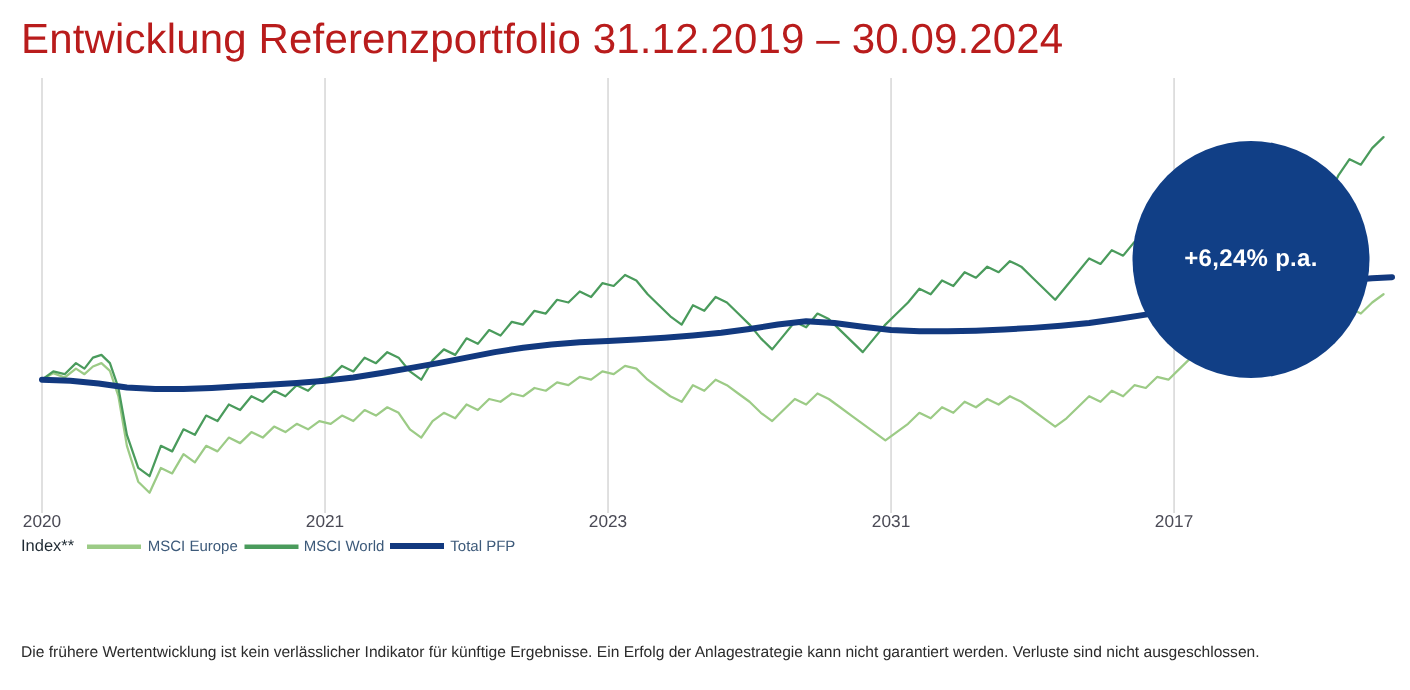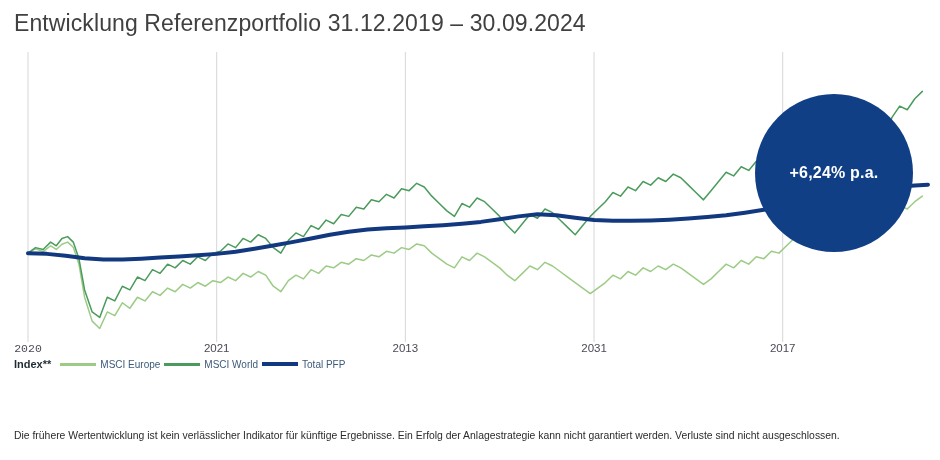--- a/index.html
+++ b/index.html
@@ -6,23 +6,23 @@
   body{
     width:940px;height:460px;
     background:#ffffff;
     font-family:"Liberation Sans", sans-serif;
     overflow:hidden;
     position:relative;
   }
   #page-title{
     position:absolute;
     left:14px; top:10px;
-    font-size:23px;
+    font-size:28px;
     font-weight:400;
-    color:#404040;
+    color:#b91c1c;
     letter-spacing:0.1px;
     white-space:nowrap;
   }
   #chart-area{
     position:absolute;
     left:0; top:52px;
     width:940px; height:290px;
   }
   #chart-svg{display:block;}
   #x-axis{
@@ -40,21 +40,21 @@
   #legend{
     position:absolute;
     left:14px; top:356px;
     height:16px;
     display:flex;
     align-items:center;
     gap:0px;
     font-size:11px;
   }
   #legend-title{
-    font-weight:bold;
+    font-weight:normal;
     color:#1f2a33;
     font-size:11px;
     margin-right:9px;
     white-space:nowrap;
   }
   .legend-entry{
     display:flex;
     align-items:center;
     white-space:nowrap;
     margin-right:4px;
@@ -146,23 +146,23 @@
       </g>
     <g id="series-group">
         <path d="M28.00 201.14 L35.55 196.72 L43.09 199.66 L50.64 193.78 L56.30 197.46 L61.96 192.31 L67.62 190.11 L73.28 195.25 L78.94 212.16 L84.60 245.24 L92.15 269.14 L99.70 276.49 L107.25 259.95 L114.79 263.62 L122.34 250.76 L129.89 256.27 L137.43 245.24 L144.98 248.92 L152.53 239.73 L160.08 243.41 L167.62 236.05 L175.17 239.73 L182.72 232.38 L190.26 236.05 L197.81 230.54 L205.36 234.22 L212.91 228.70 L220.45 230.54 L228.00 225.03 L235.55 228.70 L243.09 221.35 L250.64 225.03 L258.19 219.51 L265.74 223.19 L273.28 234.22 L280.83 239.73 L288.38 228.70 L295.92 223.19 L303.47 226.86 L311.02 217.68 L318.57 221.35 L326.11 214.00 L333.66 215.84 L341.21 210.32 L348.75 212.16 L356.30 206.65 L363.85 208.49 L371.40 202.97 L378.94 204.81 L386.49 199.30 L394.04 201.14 L401.58 195.62 L409.13 197.46 L416.68 191.95 L424.23 193.78 L431.77 201.14 L439.32 206.65 L446.87 212.16 L454.42 215.84 L461.96 204.81 L469.51 208.49 L477.06 201.14 L484.60 204.81 L492.15 210.32 L499.70 215.84 L507.25 223.19 L514.79 228.70 L522.34 221.35 L529.89 214.00 L537.43 217.68 L544.98 210.32 L552.53 214.00 L560.08 219.51 L567.62 225.03 L575.17 230.54 L582.72 236.05 L590.26 241.57 L597.81 236.05 L605.36 230.54 L612.91 223.19 L620.45 226.86 L628.00 219.51 L635.55 223.19 L643.09 215.84 L650.64 219.51 L658.19 214.00 L665.74 217.68 L673.28 212.16 L680.83 215.84 L688.38 221.35 L695.92 226.86 L703.47 232.38 L711.02 226.86 L718.57 219.51 L726.11 212.16 L733.66 215.84 L741.21 208.49 L748.75 212.16 L756.30 204.81 L763.85 206.65 L771.40 199.30 L778.94 201.14 L786.49 193.78 L794.04 186.43 L801.58 190.11 L809.13 180.92 L816.68 175.41 L824.23 179.08 L831.77 169.89 L839.32 164.38 L846.87 168.05 L854.42 160.70 L861.96 164.38 L869.51 157.03 L877.06 160.70 L884.60 168.05 L892.15 158.86 L899.70 153.35 L907.25 157.03 L914.79 149.68 L922.34 144.16" fill="none" stroke="#9ccb86" stroke-width="1.5" stroke-linejoin="round" stroke-linecap="round"></path>
         <path d="M28.00 201.14 L35.55 195.62 L43.09 197.46 L50.64 190.11 L56.30 193.78 L61.96 186.43 L67.62 184.59 L73.28 190.11 L78.94 206.65 L84.60 237.89 L92.15 259.95 L99.70 265.46 L107.25 245.24 L114.79 248.92 L122.34 234.22 L129.89 237.89 L137.43 225.03 L144.98 228.70 L152.53 217.68 L160.08 221.35 L167.62 212.16 L175.17 215.84 L182.72 208.49 L190.26 212.16 L197.81 204.81 L205.36 208.49 L212.91 201.14 L220.45 199.30 L228.00 191.95 L235.55 195.62 L243.09 186.43 L250.64 190.11 L258.19 182.76 L265.74 186.43 L273.28 195.62 L280.83 201.14 L288.38 188.27 L295.92 180.92 L303.47 184.59 L311.02 173.57 L318.57 177.24 L326.11 168.05 L333.66 171.73 L341.21 162.54 L348.75 164.38 L356.30 155.19 L363.85 157.03 L371.40 147.84 L378.94 149.68 L386.49 142.32 L394.04 146.00 L401.58 136.81 L409.13 138.65 L416.68 131.30 L424.23 134.97 L431.77 144.16 L439.32 151.51 L446.87 158.86 L454.42 164.38 L461.96 151.51 L469.51 155.19 L477.06 146.00 L484.60 149.68 L492.15 157.03 L499.70 164.38 L507.25 173.57 L514.79 180.92 L522.34 171.73 L529.89 162.54 L537.43 166.22 L544.98 157.03 L552.53 160.70 L560.08 168.05 L567.62 175.41 L575.17 182.76 L582.72 173.57 L590.26 164.38 L597.81 157.03 L605.36 149.68 L612.91 140.49 L620.45 144.16 L628.00 134.97 L635.55 138.65 L643.09 129.46 L650.64 133.14 L658.19 125.78 L665.74 129.46 L673.28 122.11 L680.83 125.78 L688.38 133.14 L695.92 140.49 L703.47 147.84 L711.02 138.65 L718.57 129.46 L726.11 120.27 L733.66 123.95 L741.21 114.76 L748.75 118.43 L756.30 109.24 L763.85 112.92 L771.40 103.73 L778.94 105.57 L786.49 96.38 L794.04 87.19 L801.58 90.86 L809.13 79.84 L816.68 72.49 L824.23 76.16 L831.77 65.14 L839.32 57.78 L846.87 61.46 L854.42 52.27 L861.96 76.16 L869.51 61.46 L877.06 68.81 L884.60 81.68 L892.15 65.14 L899.70 54.11 L907.25 57.78 L914.79 46.76 L922.34 39.41" fill="none" stroke="#4a9b5c" stroke-width="1.5" stroke-linejoin="round" stroke-linecap="round"></path>
         <path d="M28.00 201.14 L46.87 201.87 L65.74 203.71 L84.60 206.28 L103.47 207.38 L122.34 207.38 L141.21 206.65 L160.08 205.55 L178.94 204.44 L197.81 203.34 L216.68 201.87 L235.55 199.66 L254.42 196.72 L273.28 193.42 L292.15 190.11 L311.02 186.43 L329.89 182.76 L348.75 179.82 L367.62 177.61 L386.49 176.14 L405.36 175.41 L424.23 174.30 L443.09 173.20 L461.96 171.73 L480.83 169.89 L499.70 167.32 L518.57 164.38 L537.43 162.17 L556.30 163.28 L575.17 165.85 L594.04 168.05 L612.91 168.79 L631.77 168.79 L650.64 168.42 L669.51 167.69 L688.38 166.58 L707.25 165.11 L726.11 163.28 L744.98 160.70 L763.85 157.76 L782.72 154.82 L801.58 151.15 L820.45 147.47 L839.32 143.79 L858.19 140.12 L877.06 137.18 L895.92 134.97 L914.79 133.50 L928.00 132.77" fill="none" stroke="#12397f" stroke-width="4" stroke-linejoin="round" stroke-linecap="round"></path>
       </g>
   </svg>
 </div>
 
 <div id="x-axis">
-    <div class="x-tick-label" style="left: 28px; top: 6px; font-family: Liberation Mono, monospace;">2020</div>
+    <div class="x-tick-label" style="left: 28px; top: 6px;">2020</div>
     <div class="x-tick-label" style="left: 216.679px; top: 6px;">2021</div>
-    <div class="x-tick-label" style="left: 405.358px; top: 6px;">2013</div>
+    <div class="x-tick-label" style="left: 405.358px; top: 6px;">2023</div>
     <div class="x-tick-label" style="left: 594.038px; top: 6px;">2031</div>
     <div class="x-tick-label" style="left: 782.717px; top: 6px;">2017</div>
   </div>
 
 <div id="legend">
   <span id="legend-title">Index**</span>
   <span class="legend-entry">
     <span class="legend-swatch" style="background: rgb(156, 203, 134);"></span>
     <span class="legend-label">MSCI Europe</span>
   </span>

